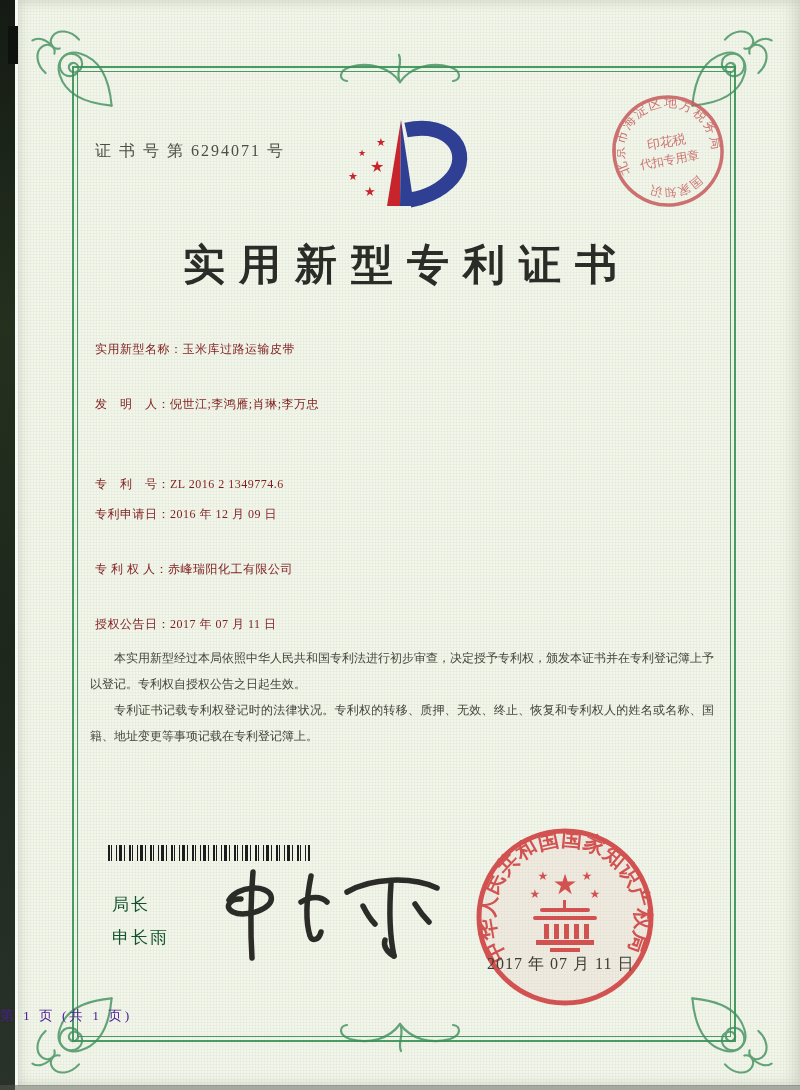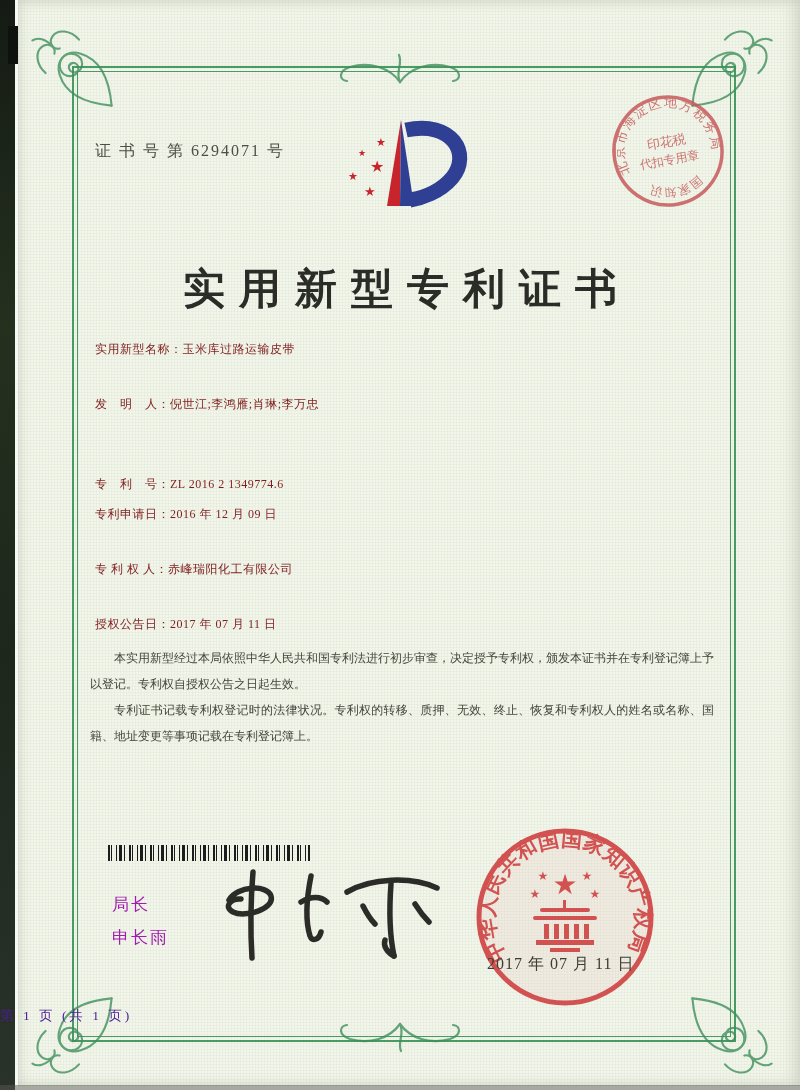--- a/index.html
+++ b/index.html
@@ -20,34 +20,34 @@
       repeating-linear-gradient(90deg, rgba(110,150,110,.055) 0 1px, transparent 1px 3px);
     box-shadow:inset -6px 0 14px rgba(90,100,80,.18), inset 4px 0 10px rgba(90,100,80,.10);
   }
   .frame{position:absolute;left:72px;top:66px;width:660px;height:972px;
     border:2px solid #4a9a64;}
   .frame-inner{position:absolute;inset:3px;border:1px solid #4a9a64;}
   .flourish{position:absolute;color:#3f8f5c;opacity:.8;}
   .cert-no{position:absolute;left:95px;top:120px;font-size:16px;letter-spacing:2px;color:#4e4e46;margin-top:21px;}
   .logo{position:absolute;left:330px;top:106px;}
   .title{position:absolute;left:0;top:237px;width:800px;text-align:center;
-    font-size:42px;font-weight:600;letter-spacing:14px;color:#2b2b28;text-indent:14px;margin-top:24px;}
+    font-size:42px;font-weight:600;letter-spacing:14px;color:#2b2b28;text-indent:14px;}
   .field{position:absolute;left:95px;font-size:12px;color:#7f1d1d;letter-spacing:.5px;white-space:nowrap;}
   .paras{position:absolute;left:90px;top:645px;width:624px;font-size:12px;line-height:26px;
     color:#45453b;text-align:justify;}
   .paras p{margin:0;text-indent:2em;}
   .barcode{position:absolute;left:108px;top:845px;width:202px;height:16px;
     background:repeating-linear-gradient(90deg,
       #1c1c1c 0 2px, transparent 2px 3px,
       #1c1c1c 3px 4px, transparent 4px 8px,
       #1c1c1c 8px 9px, transparent 9px 11px,
       #1c1c1c 11px 14px, transparent 14px 16px,
       #1c1c1c 16px 17px, transparent 17px 21px);}
   .signer{position:absolute;left:112px;font-family:Liberation Sans, sans-serif;
-    font-size:17px;color:#a21caf;letter-spacing:2px;}
+    font-size:17px;color:#14532d;letter-spacing:2px;}
   .signature{position:absolute;left:215px;top:862px;}
   .seal{position:absolute;left:470px;top:822px;opacity:.92;}
   .seal-date{position:absolute;left:487px;top:954px;font-size:16px;color:#3d3d34;
     letter-spacing:1px;z-index:5;}
   .footer{position:absolute;left:0;top:1007px;width:800px;text-align:left;
     font-size:13.5px;letter-spacing:3px;color:#4c1d95;}
   .stamp{position:absolute;left:603px;top:86px;opacity:.85;transform:rotate(-10deg);}
 </style>
 </head>
 <body>

